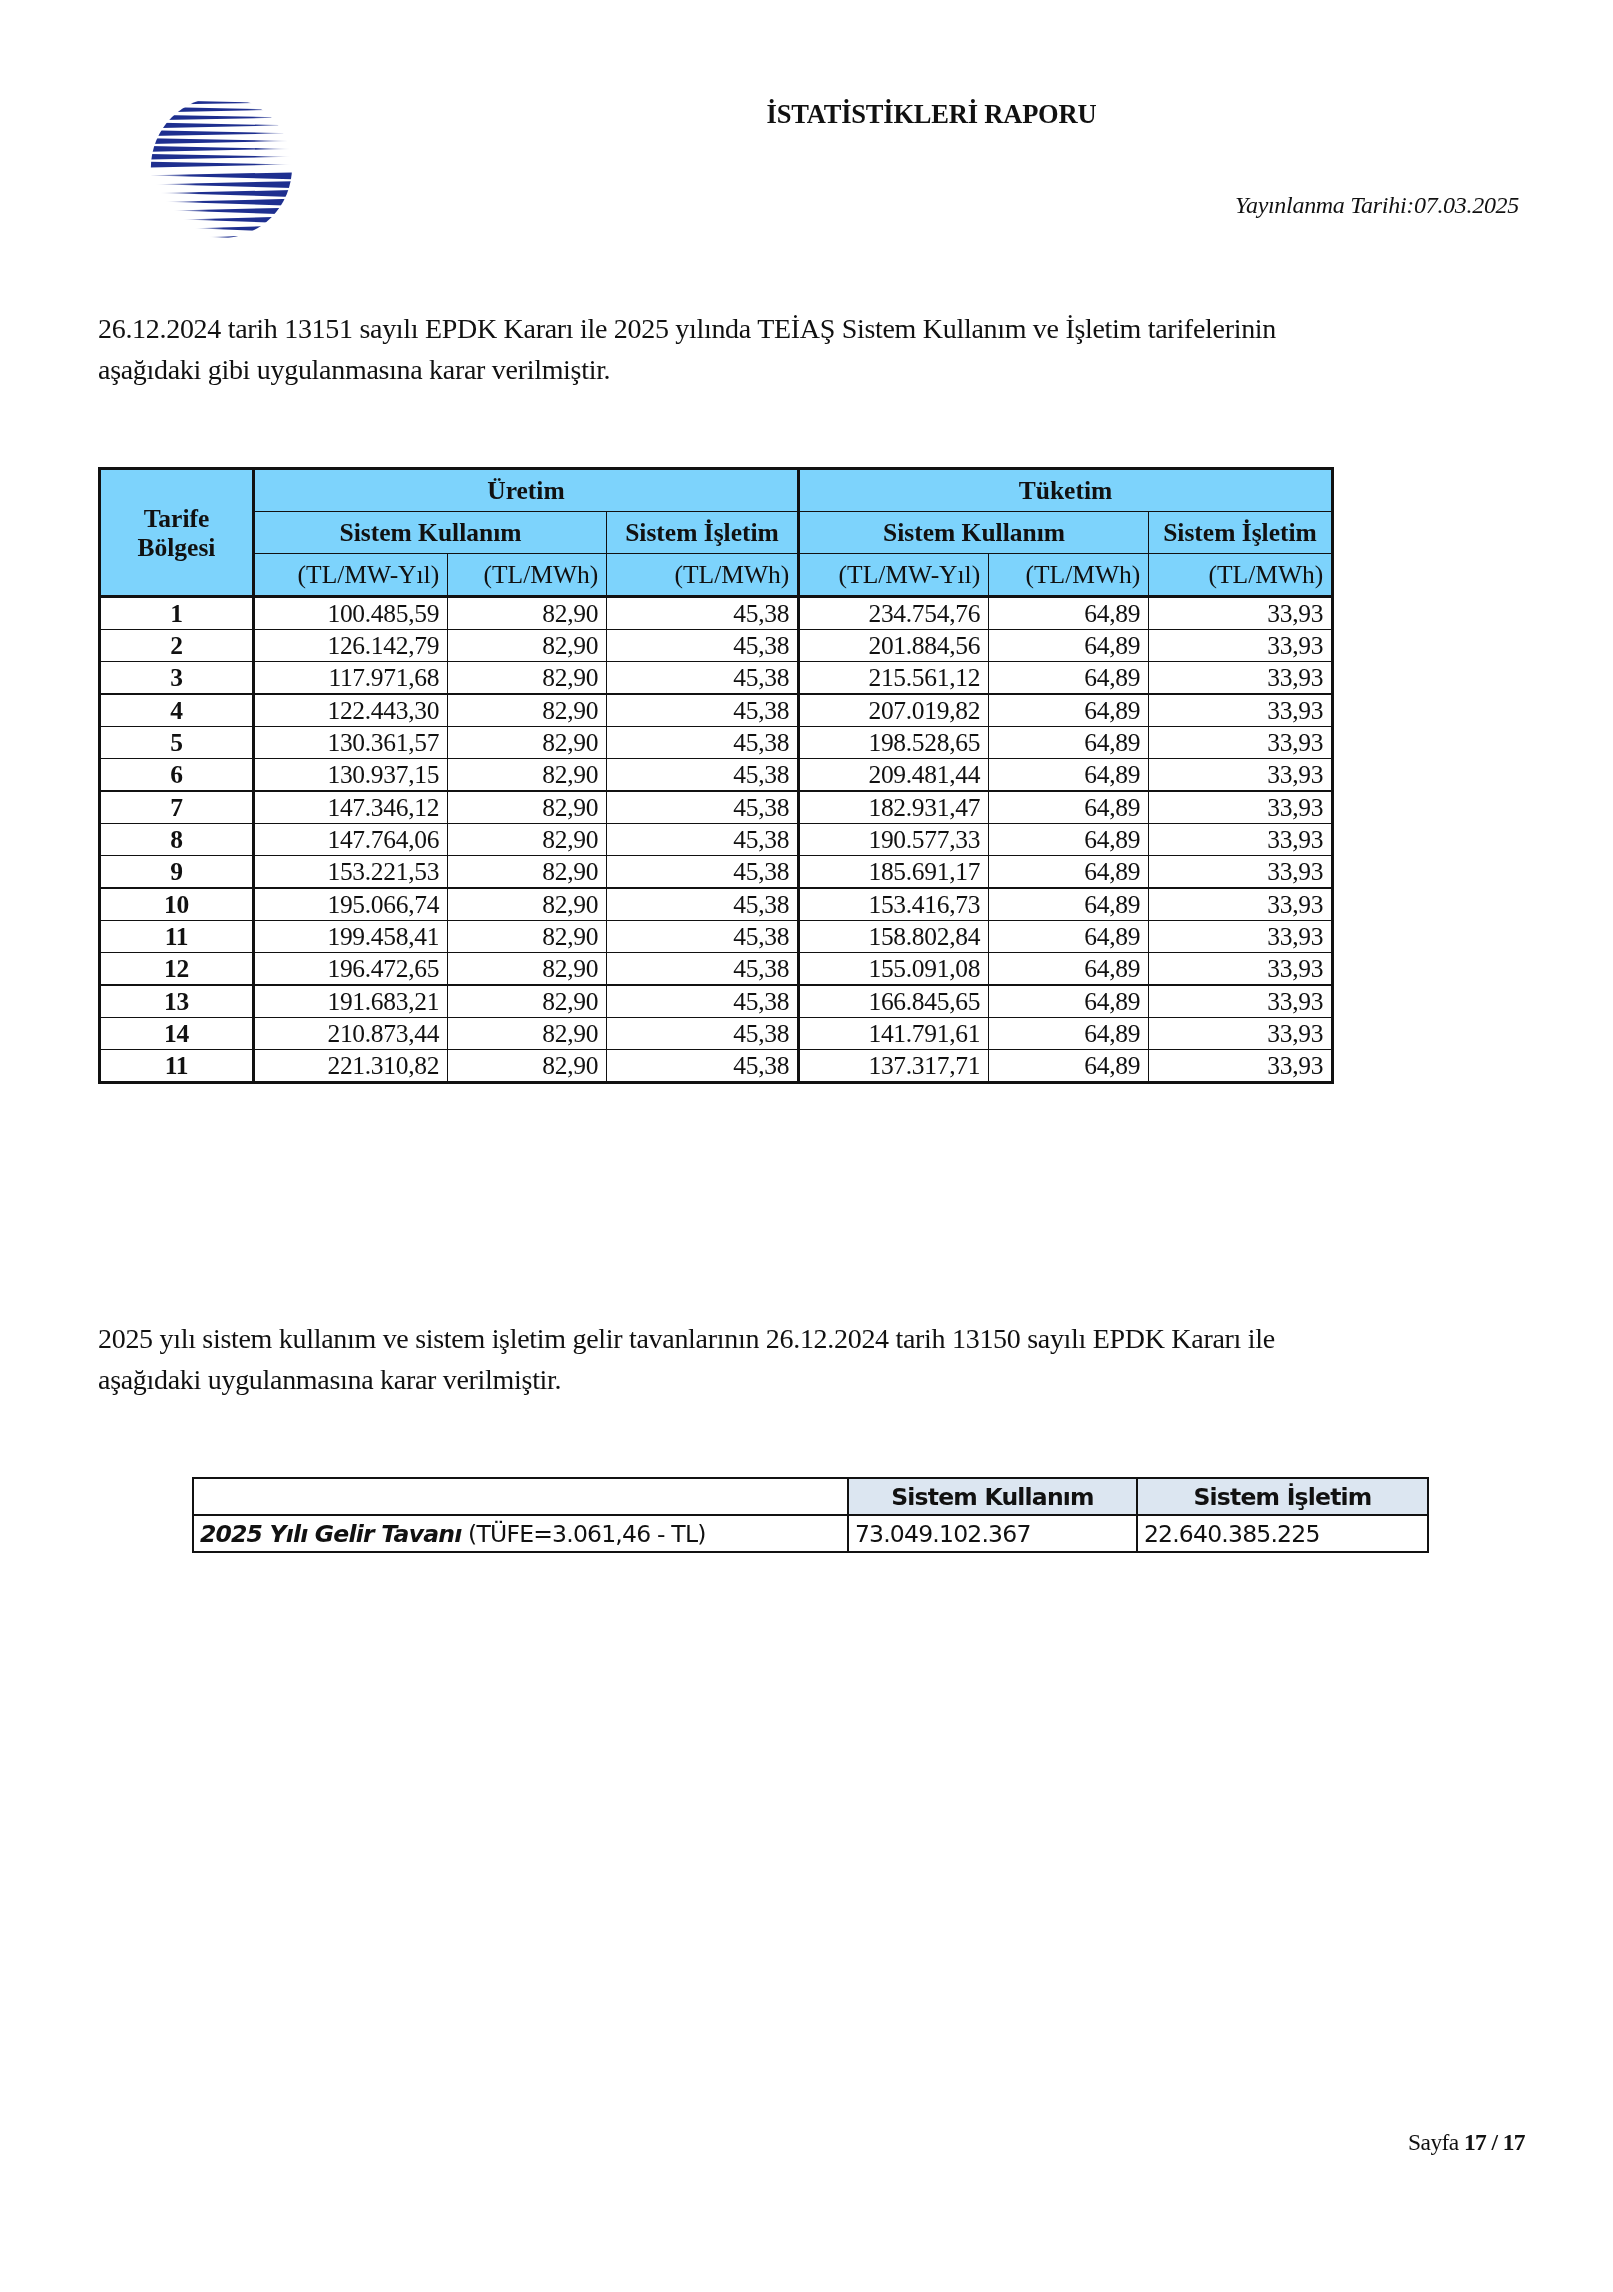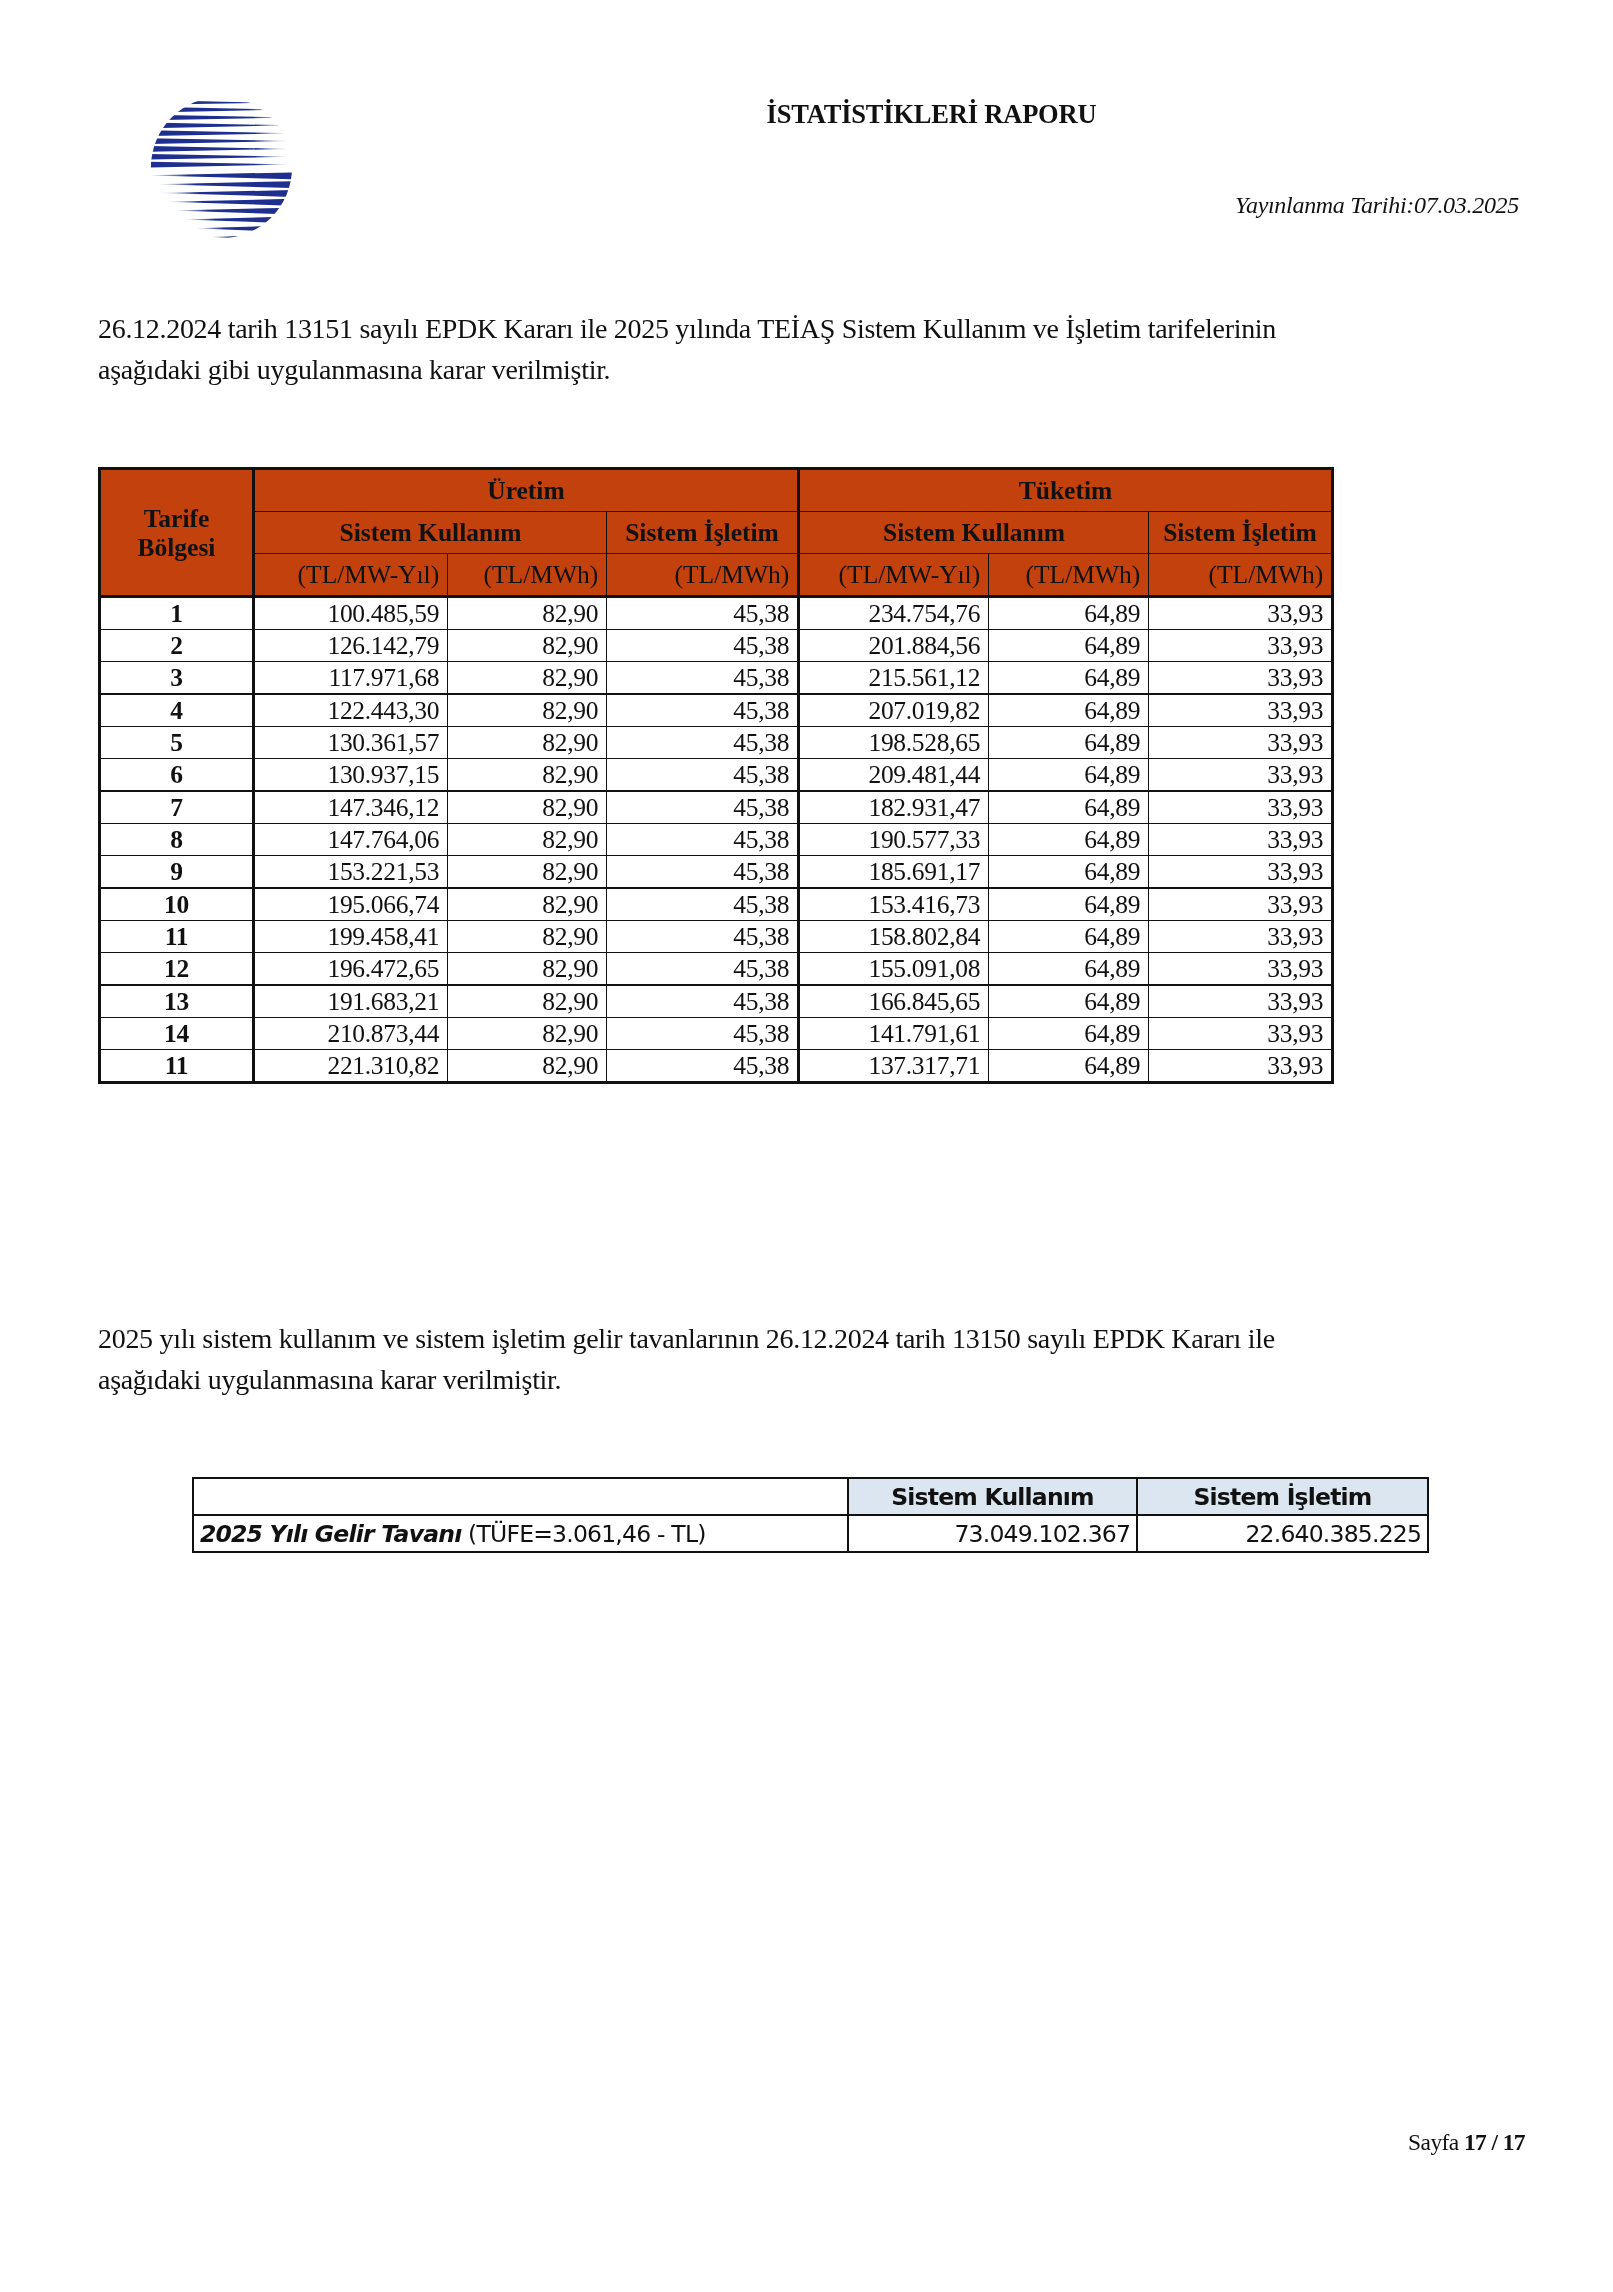--- a/index.html
+++ b/index.html
@@ -6,35 +6,35 @@
   body { width:1613px; height:2293px; position:relative; overflow:hidden; font-family:"Liberation Serif", serif; color:#111; }
   .logo { position:absolute; left:145px; top:94px; width:147px; height:147px; }
   .title { position:absolute; left:353px; top:96px; width:1157px; text-align:center; font-family:"Liberation Serif", serif; font-weight:bold; font-size:26.5px; line-height:36px; letter-spacing:-0.2px; }
   .pubdate { position:absolute; right:94px; top:192px; font-style:italic; font-size:24px; letter-spacing:-0.3px; }
   .para { position:absolute; left:98px; width:1431px; font-size:28px; line-height:41px; letter-spacing:-0.3px; }
   .p1 { top:308px; }
   .p2 { top:1318px; }
 
   table.tariff { position:absolute; left:98px; top:467px; border-collapse:collapse; font-family:"Liberation Serif", serif; }
   table.tariff td, table.tariff th { border:1.5px solid #111; padding:0 7.8px; height:31px; font-size:25.5px; white-space:nowrap; }
-  table.tariff th { background:#c2410c; font-weight:bold; text-align:center; }
+  table.tariff th { background:#7dd3fc; font-weight:bold; text-align:center; }
   table.tariff th.unit { font-weight:normal; text-align:right;margin-top:30px; }
   table.tariff td { text-align:right; letter-spacing:-0.3px; }
   table.tariff td.region { text-align:center; font-weight:bold; }
   table.tariff .thick-l { border-left:3.4px solid #111; }
   table.tariff .thick-r { border-right:3.4px solid #111; }
   table.tariff .thick-t { border-top:3.4px solid #111; }
   table.tariff .thick-b { border-bottom:3.4px solid #111; }
   table.tariff tr.grp-end td { border-bottom:2.9px solid #111; }
 
   table.revenue { position:absolute; left:192px; top:1477px; border-collapse:collapse; font-family:"DejaVu Sans", sans-serif; }
   table.revenue td, table.revenue th { border:2px solid #111; height:35px; font-size:23.5px; padding:0 5.9px; white-space:nowrap; letter-spacing:-0.8px; }
   table.revenue th { background:#dce6f1; font-weight:bold; text-align:center; }
   table.revenue th.blank { background:#ffffff; }
-  table.revenue td { text-align:right; }
+  table.revenue td { text-align:left; }
   table.revenue td.label { text-align:left; }
   table.revenue td.label b { font-weight:bold;font-style:italic; }
 
   .footer { position:absolute; right:88px; top:2129px; font-family:Liberation Serif, serif; font-size:23.5px; letter-spacing:-0.6px;text-align:right; }
   .footer b { font-weight:bold; }
 </style>
 </head>
 <body>
 
 <div class="logo">

